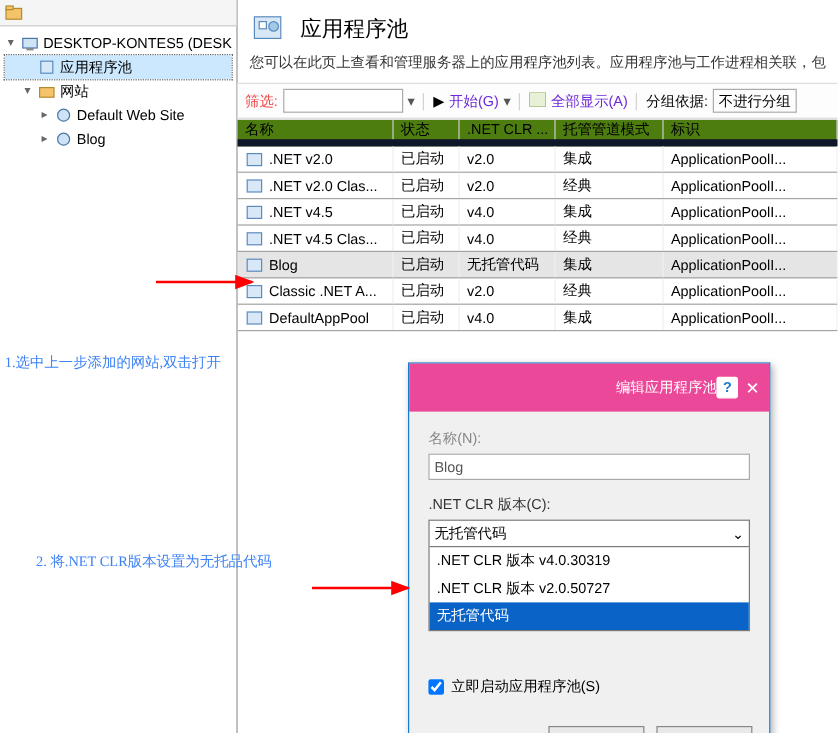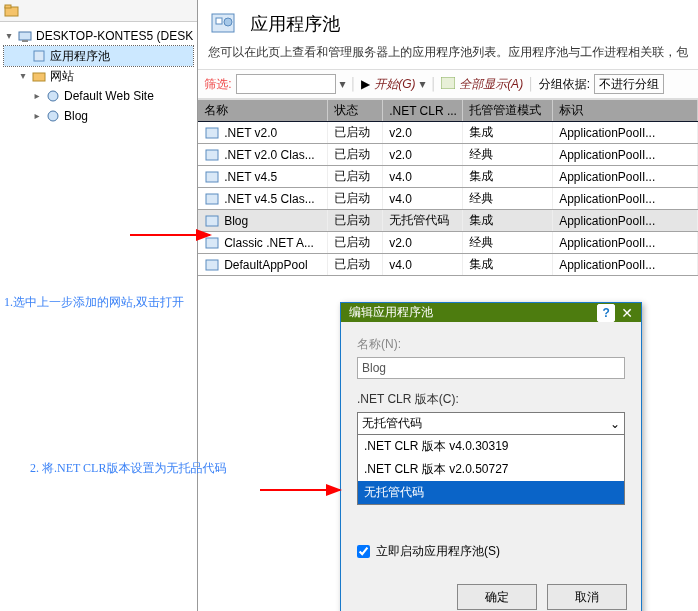--- a/index.html
+++ b/index.html
@@ -18,33 +18,33 @@
 .right-pane { flex:1; display:flex; flex-direction:column; position:relative; }
 .header { display:flex; align-items:center; gap:10px; padding:8px 10px 4px; }
 .header-icon { width:32px; height:32px; }
 .header h1 { font-size:18px; font-weight:normal; }
 .subtext { padding:0 10px 8px; color:#333; white-space:nowrap; overflow:hidden; }
 .filterbar { display:flex; align-items:center; gap:4px; padding:4px 6px; border-top:1px solid #ddd; border-bottom:1px solid #ddd; background:#fdfdfd; }
 .filter-label { color:#ef4444; }
 .filter-input { width:100px; height:20px; border:1px solid #aaa; }
 .dd { color:#555; }
 .sep { color:#ccc; }
-.link { color:#7f1d1d;font-style:italic; }
+.link { color:#6d28d9; }
 .nogroup { border:1px solid #aaa; height:20px; padding:0 4px; display:flex; align-items:center; }
 .grid { border-top:1px solid #ddd; }
 .ghead, .grow { display:flex; align-items:center; height:22px; }
-.ghead { background:#a3a3a3; border-bottom:1px solid #0f172a; }
+.ghead { background:#4d7c0f; border-bottom:6px solid #0f172a; }
 .gc { padding:0 6px; overflow:hidden; white-space:nowrap; border-right:1px solid #eee; height:100%; display:flex; align-items:center; }
 .gc1{width:130px} .gc2{width:55px} .gc3{width:80px} .gc4{width:90px} .gc5{flex:1}
 .ghead .gc { border-right:1px solid #ccc; }
 .grow { border-bottom:1px solid #a3a3a3; }
 .grow.sel { background:#e5e5e5; }
 .row-icon { width:16px; height:16px; margin-right:4px; display:inline-block; }
 .dialog { position:absolute; left:340px; top:302px; width:302px; background:#f0f0f0; border:1px solid #1979ca; box-shadow:2px 2px 6px rgba(0,0,0,.3); }
-.dlg-title { background:#4d7c0f; color:#fff; height:19px; display:flex; align-items:center; padding:0 8px; justify-content:space-between; }
+.dlg-title { background:#ec4899; color:#fff; height:40px; display:flex; align-items:center; padding:0 8px; justify-content:flex-end; }
 .dlg-body { padding:14px 16px; }
 .dlg-lbl { color:#888; margin-bottom:4px; }
 .dlg-input { width:100%; height:22px; border:1px solid #aaa; padding:0 4px; background:#fff; margin-bottom:12px; }
 .dlg-select { width:100%; border:1px solid #7a7a7a; background:#fff; }
 .sel-top { height:22px; display:flex; align-items:center; justify-content:space-between; padding:0 4px; border-bottom:1px solid #7a7a7a; }
 .sel-list { }
 .sel-opt { padding:3px 6px; }
 .sel-opt.hl { background:#0a64c8; color:#fff; }
 .dlg-check { margin-top:38px; display:flex; align-items:center; gap:6px; }
 .dlg-btns { display:flex; justify-content:flex-end; gap:10px; padding:10px 14px 14px; }

